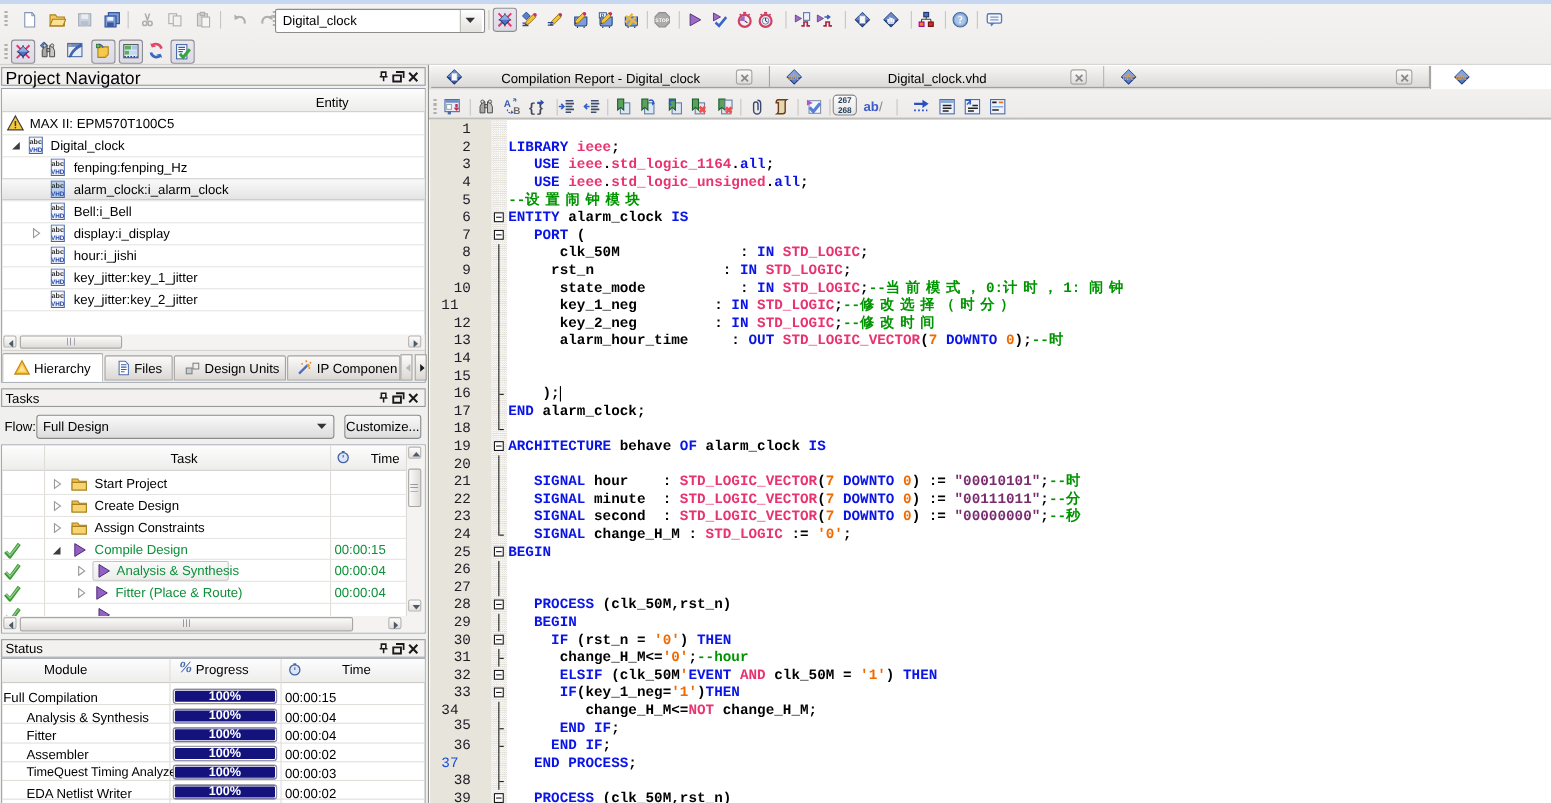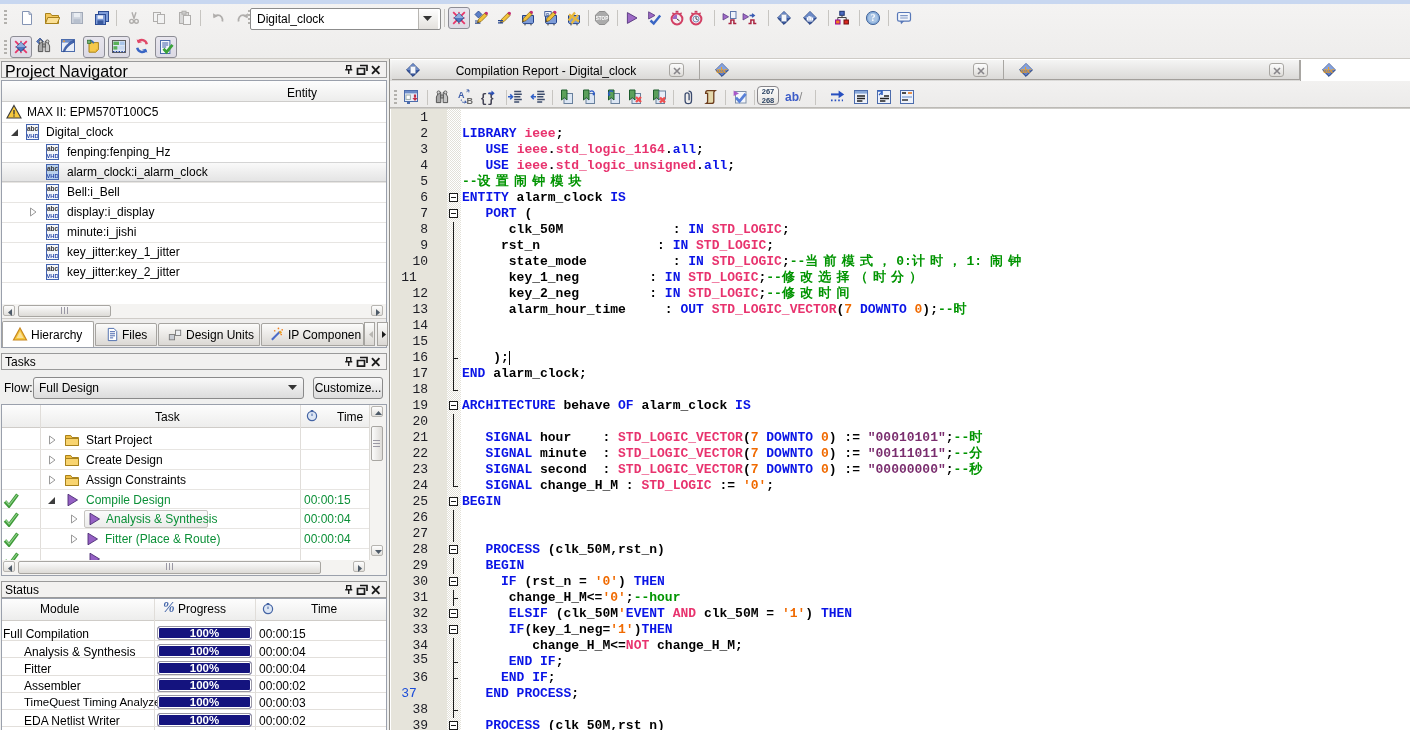--- a/index.html
+++ b/index.html
@@ -314,21 +314,21 @@
       <text x="6.5" y="7" font-size="6.5" font-weight="bold" fill="#333" text-anchor="middle" font-family="Liberation Sans">abc</text>
       <text x="6.5" y="14" font-size="5.8" font-weight="bold" fill="#2848a8" text-anchor="middle" font-family="Liberation Sans">VHD</text>
     </svg>
 <div style="position:absolute;left:67px;top:205px;font-size:12px;color:#000">display:i_display</div>
 <div style="position:absolute;left:2px;top:241.5px;width:384px;height:1px;background:#e7e5e2"></div>
 <svg style="position:absolute;left:46px;top:224px" width="13" height="16" viewBox="0 0 13 16">
       <rect x=".5" y=".5" width="12" height="15" fill="#f4f6fa" stroke="#4464b0" stroke-width="1"></rect>
       <text x="6.5" y="7" font-size="6.5" font-weight="bold" fill="#333" text-anchor="middle" font-family="Liberation Sans">abc</text>
       <text x="6.5" y="14" font-size="5.8" font-weight="bold" fill="#2848a8" text-anchor="middle" font-family="Liberation Sans">VHD</text>
     </svg>
-<div style="position:absolute;left:67px;top:225px;font-size:12px;color:#000">minute:i_jishi</div>
+<div style="position:absolute;left:67px;top:225px;font-size:12px;color:#000">hour:i_jishi</div>
 <div style="position:absolute;left:2px;top:261.5px;width:384px;height:1px;background:#e7e5e2"></div>
 <svg style="position:absolute;left:46px;top:244px" width="13" height="16" viewBox="0 0 13 16">
       <rect x=".5" y=".5" width="12" height="15" fill="#f4f6fa" stroke="#4464b0" stroke-width="1"></rect>
       <text x="6.5" y="7" font-size="6.5" font-weight="bold" fill="#333" text-anchor="middle" font-family="Liberation Sans">abc</text>
       <text x="6.5" y="14" font-size="5.8" font-weight="bold" fill="#2848a8" text-anchor="middle" font-family="Liberation Sans">VHD</text>
     </svg>
 <div style="position:absolute;left:67px;top:245px;font-size:12px;color:#000">key_jitter:key_1_jitter</div>
 <div style="position:absolute;left:2px;top:281.5px;width:384px;height:1px;background:#e7e5e2"></div>
 <svg style="position:absolute;left:46px;top:264px" width="13" height="16" viewBox="0 0 13 16">
       <rect x=".5" y=".5" width="12" height="15" fill="#f4f6fa" stroke="#4464b0" stroke-width="1"></rect>
@@ -579,20 +579,21 @@
 <div style="position:absolute;left:389px;top:59px;width:1021px;height:671px;background:#fff"></div>
 <div style="position:absolute;left:389px;top:59px;width:1px;height:671px;background:#908e8a"></div>
 <div style="position:absolute;left:390px;top:60px;width:1020px;height:21px;background:linear-gradient(#f7f7f6,#dbdad8)"></div>
 <div style="position:absolute;left:392px;top:60px;width:308px;height:20px;background:linear-gradient(#f5f5f4,#dbdad8);border-right:1px solid #a8a6a2;border-bottom:1px solid #a29f9b"></div>
 <div style="position:absolute;left:392px;top:64px;width:308px;text-align:center;font-size:12px;color:#000">Compilation Report - Digital_clock</div>
 <div style="position:absolute;left:669px;top:63px;width:15px;height:14px;background:linear-gradient(#fcfcfc,#dedcd8);border:1px solid #a8a6a2;border-radius:3px"></div>
 <svg style="position:absolute;left:673px;top:67px" width="8" height="8" viewBox="0 0 8 8">
       <path d="M1 1l6 6M7 1L1 7" stroke="#88868a" stroke-width="1.6"></path>
     </svg>
 <div style="position:absolute;left:700px;top:60px;width:304px;height:20px;background:linear-gradient(#f5f5f4,#dbdad8);border-right:1px solid #a8a6a2;border-bottom:1px solid #a29f9b"></div>
+<div style="position:absolute;left:700px;top:64px;width:304px;text-align:center;font-size:12px;color:#000">Digital_clock.vhd</div>
 <div style="position:absolute;left:973px;top:63px;width:15px;height:14px;background:linear-gradient(#fcfcfc,#dedcd8);border:1px solid #a8a6a2;border-radius:3px"></div>
 <svg style="position:absolute;left:977px;top:67px" width="8" height="8" viewBox="0 0 8 8">
       <path d="M1 1l6 6M7 1L1 7" stroke="#88868a" stroke-width="1.6"></path>
     </svg>
 <div style="position:absolute;left:1004px;top:60px;width:296px;height:20px;background:linear-gradient(#f5f5f4,#dbdad8);border-right:1px solid #a8a6a2;border-bottom:1px solid #a29f9b"></div>
 <div style="position:absolute;left:1269px;top:63px;width:15px;height:14px;background:linear-gradient(#fcfcfc,#dedcd8);border:1px solid #a8a6a2;border-radius:3px"></div>
 <svg style="position:absolute;left:1273px;top:67px" width="8" height="8" viewBox="0 0 8 8">
       <path d="M1 1l6 6M7 1L1 7" stroke="#88868a" stroke-width="1.6"></path>
     </svg>
 <svg style="position:absolute;left:405px;top:62px" width="16" height="16" viewBox="0 0 16 16">
@@ -754,21 +755,21 @@
 <div style="position:absolute;left:390px;top:478px;width:38px;text-align:right;font:13px 'Liberation Mono',monospace;color:#1c1c24;line-height:16px">24</div>
 <div style="position:absolute;left:390px;top:494px;width:38px;text-align:right;font:13px 'Liberation Mono',monospace;color:#1c1c24;line-height:16px">25</div>
 <div style="position:absolute;left:390px;top:510px;width:38px;text-align:right;font:13px 'Liberation Mono',monospace;color:#1c1c24;line-height:16px">26</div>
 <div style="position:absolute;left:390px;top:526px;width:38px;text-align:right;font:13px 'Liberation Mono',monospace;color:#1c1c24;line-height:16px">27</div>
 <div style="position:absolute;left:390px;top:542px;width:38px;text-align:right;font:13px 'Liberation Mono',monospace;color:#1c1c24;line-height:16px">28</div>
 <div style="position:absolute;left:390px;top:558px;width:38px;text-align:right;font:13px 'Liberation Mono',monospace;color:#1c1c24;line-height:16px">29</div>
 <div style="position:absolute;left:390px;top:574px;width:38px;text-align:right;font:13px 'Liberation Mono',monospace;color:#1c1c24;line-height:16px">30</div>
 <div style="position:absolute;left:390px;top:590px;width:38px;text-align:right;font:13px 'Liberation Mono',monospace;color:#1c1c24;line-height:16px">31</div>
 <div style="position:absolute;left:390px;top:606px;width:38px;text-align:right;font:13px 'Liberation Mono',monospace;color:#1c1c24;line-height:16px">32</div>
 <div style="position:absolute;left:390px;top:622px;width:38px;text-align:right;font:13px 'Liberation Mono',monospace;color:#1c1c24;line-height:16px">33</div>
-<div style="position:absolute;left:390px;top:638px;width:38px;text-align:right;font:13px 'Liberation Mono',monospace;color:#1c1c24;line-height:16px">34</div>
+<div style="position:absolute;left:390px;top:638px;width:38px;text-align:center;font:13px 'Liberation Mono',monospace;color:#1c1c24;line-height:16px">34</div>
 <div style="position:absolute;left:390px;top:652px;width:38px;text-align:right;font:13px 'Liberation Mono',monospace;color:#1c1c24;line-height:16px">35</div>
 <div style="position:absolute;left:390px;top:670px;width:38px;text-align:right;font:13px 'Liberation Mono',monospace;color:#1c1c24;line-height:16px">36</div>
 <div style="position:absolute;left:390px;top:686px;width:38px;text-align:center;font:13px 'Liberation Mono',monospace;color:#1d4ed8;line-height:16px">37</div>
 <div style="position:absolute;left:390px;top:702px;width:38px;text-align:right;font:13px 'Liberation Mono',monospace;color:#1c1c24;line-height:16px">38</div>
 <div style="position:absolute;left:390px;top:718px;width:38px;text-align:right;font:13px 'Liberation Mono',monospace;color:#1c1c24;line-height:16px">39</div>
 <div style="position:absolute;left:449px;top:193px;width:9px;height:9px;background:#fff;border:1px solid #1a1a1a"></div>
 <div style="position:absolute;left:451px;top:197px;width:5px;height:1px;background:#1a1a1a"></div>
 <div style="position:absolute;left:449px;top:209px;width:9px;height:9px;background:#fff;border:1px solid #1a1a1a"></div>
 <div style="position:absolute;left:451px;top:213px;width:5px;height:1px;background:#1a1a1a"></div>
 <div style="position:absolute;left:453px;top:222px;width:1px;height:16px;background:#1a1a1a"></div>

